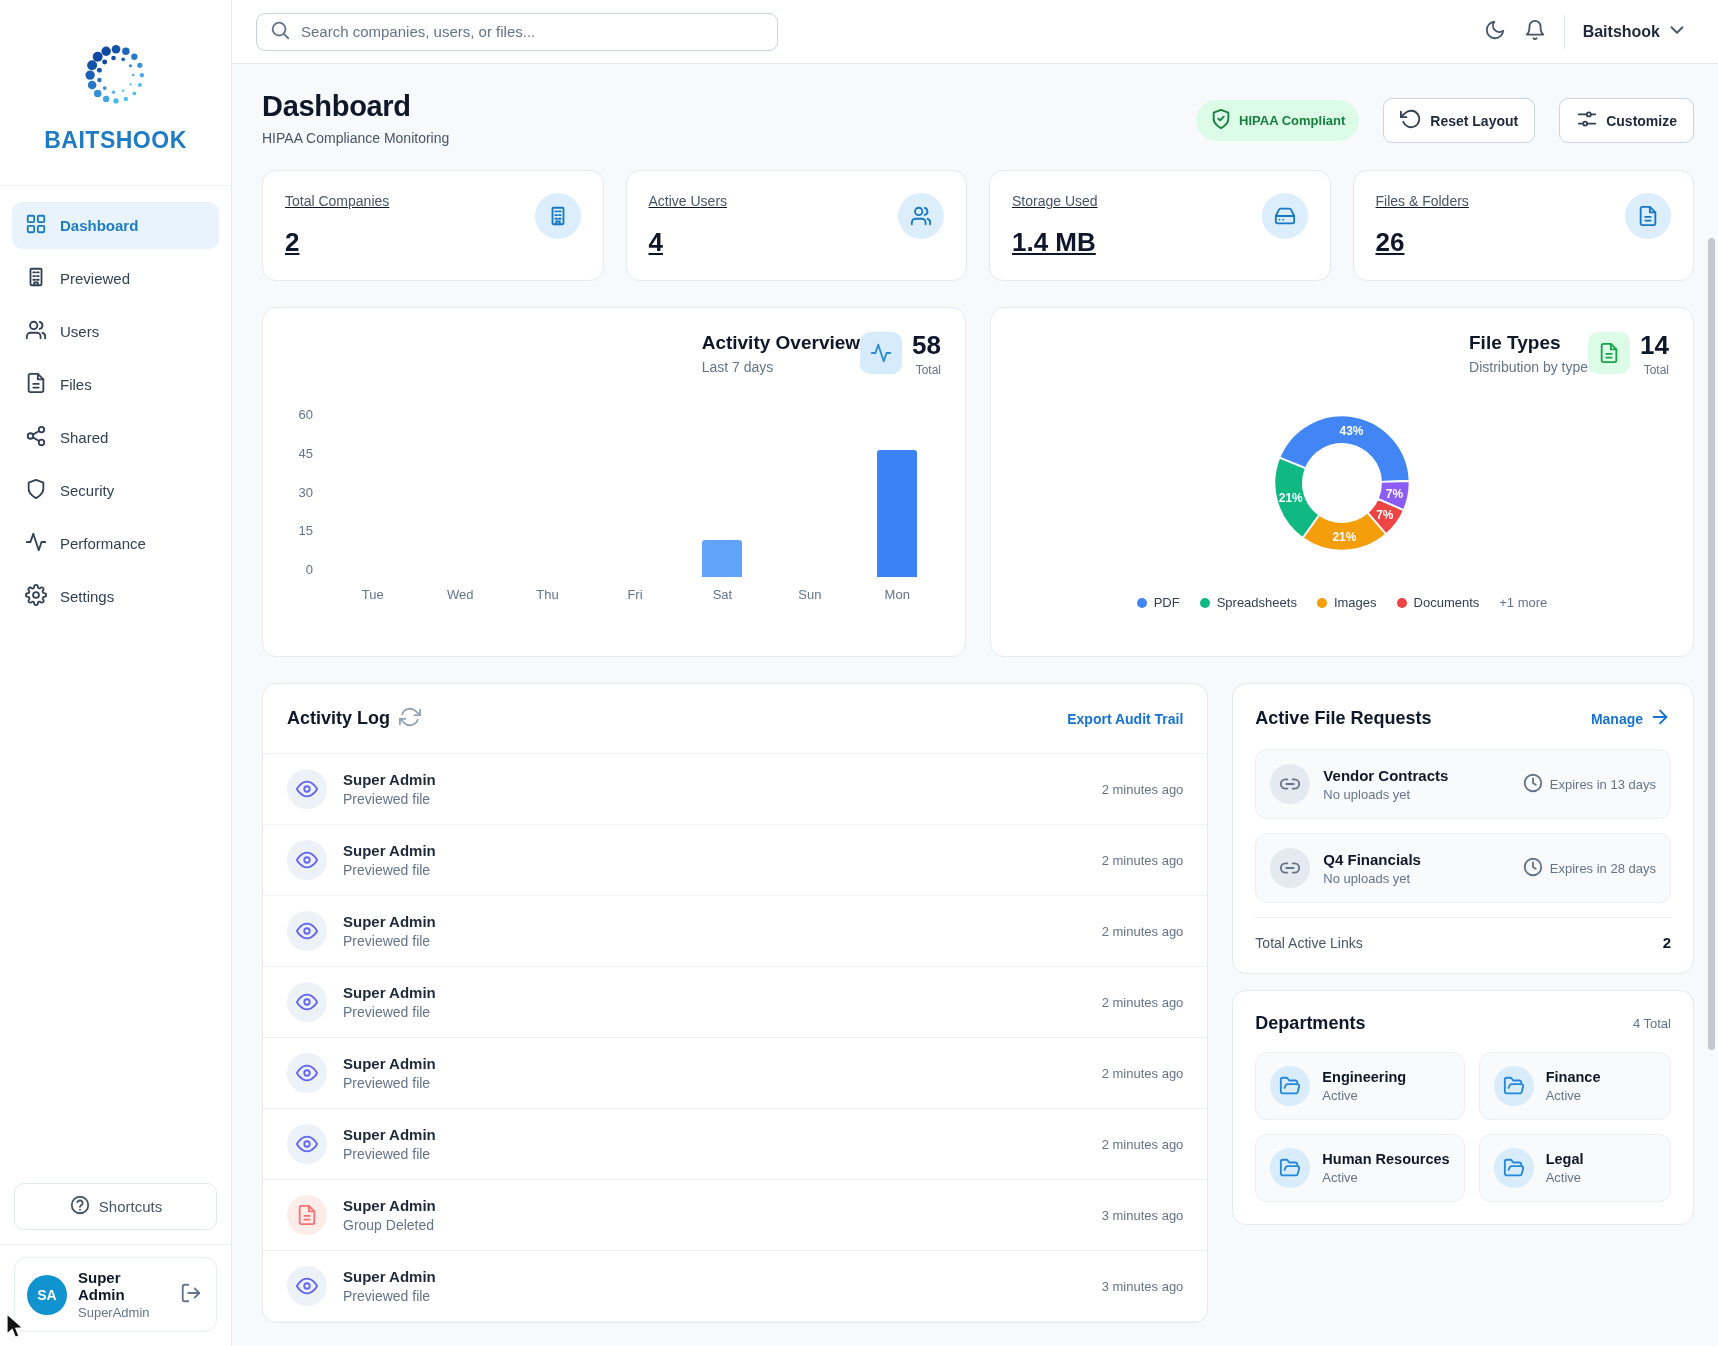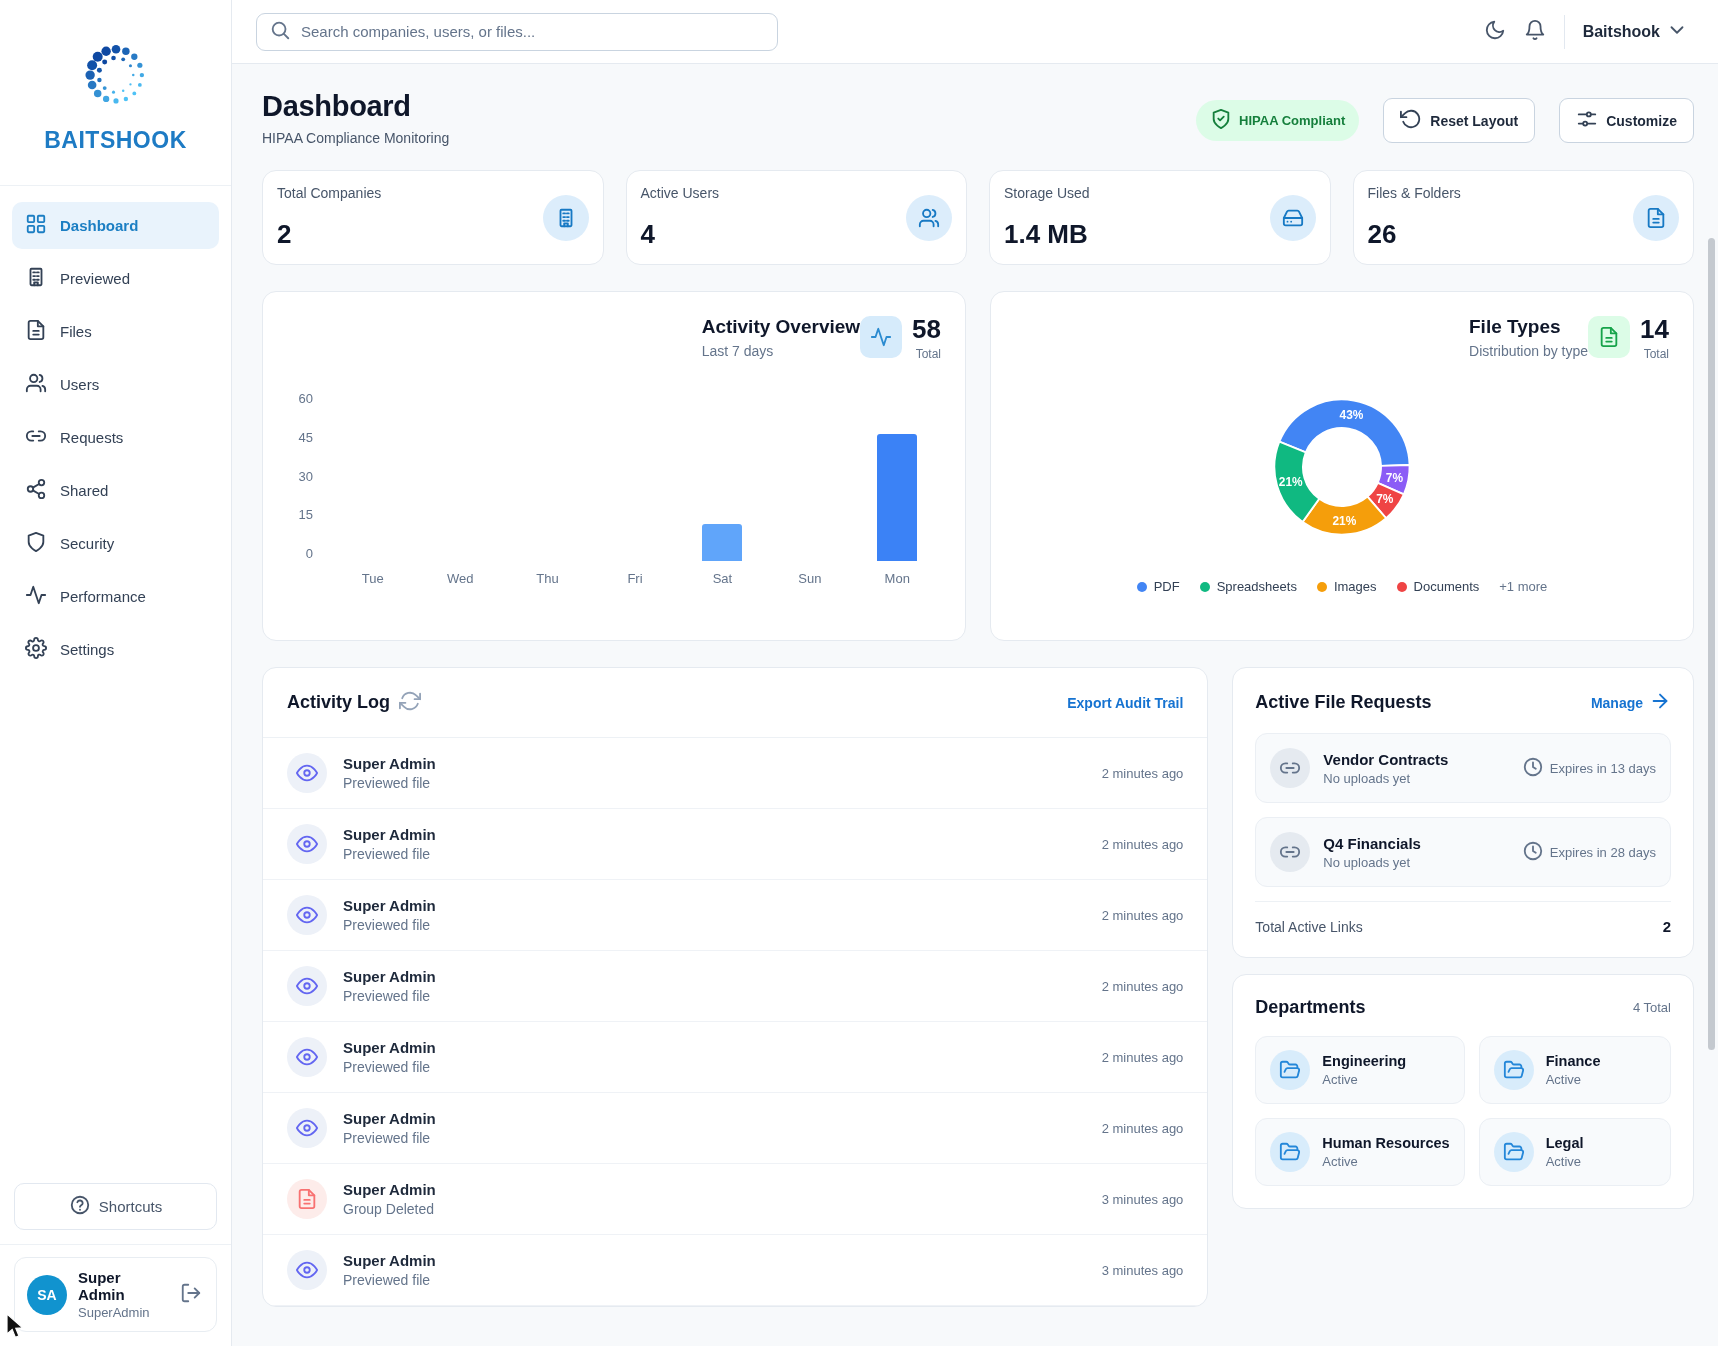--- a/index.html
+++ b/index.html
@@ -98,21 +98,21 @@
   .btn {
     display:flex; align-items:center; gap:8px; background:#fff; border:1px solid #C9D4E0;
     border-radius:9px; padding:9px 16px; font-size:14px; font-weight:600; color:#1E293B;
     font-family:inherit; cursor:pointer;
   }
   .btn svg { width:16px; height:16px; color:#334155; }
 
   
   .stats-grid { display:grid; grid-template-columns:repeat(4,1fr); gap:22px; margin-bottom:26px; }
   .card { background:#fff; border:1px solid #E5EAF0; border-radius:14px; }
-  .stat-card { padding:14px; display:flex; justify-content:space-between; align-items:center; }
+  .stat-card { padding:22px; display:flex; justify-content:space-between; align-items:flex-start;text-decoration:underline; }
   .stat-label { font-size:14px; color:#475569; }
   .stat-value { font-size:26px; font-weight:700; color:#0F172A; margin-top:18px; }
   .stat-icon { width:46px; height:46px; border-radius:50%; background:#DCEDFB; display:grid; place-items:center; color:#1779C4; }
   .stat-icon svg { width:22px; height:22px; }
 
   
   .charts-grid { display:grid; grid-template-columns:1fr 1fr; gap:24px; margin-bottom:26px; }
   .chart-card { padding:24px; height:350px; overflow:hidden; }
   .card-head { display:flex; justify-content:flex-end; align-items:flex-start; }
   .card-title { font-size:19px; font-weight:700; color:#0F172A; }
@@ -248,45 +248,37 @@
           <span class="nav-ic"><svg viewBox="0 0 24 24" fill="none" stroke="currentColor" stroke-width="2" stroke-linecap="round" stroke-linejoin="round" style="width:100%;height:100%;max-width:22px;max-height:22px">
               <rect x="6" y="3" width="12" height="18" rx="1"></rect>
               <path d="M9 7h2M13 7h2M9 11h2M13 11h2M9 15h2M13 15h2"></path>
               <path d="M10 21v-3h4v3"></path>
             </svg></span>
           <span>Previewed</span>
         </button>
 
         <button class="nav-item">
           <span class="nav-ic"><svg viewBox="0 0 24 24" fill="none" stroke="currentColor" stroke-width="2" stroke-linecap="round" stroke-linejoin="round" style="width:100%;height:100%;max-width:22px;max-height:22px">
-              <path d="M14 2H6a2 2 0 0 0-2 2v16a2 2 0 0 0 2 2h12a2 2 0 0 0 2-2V8z"></path>
-              <path d="M14 2v6h6"></path>
-              <path d="M9 13h6M9 17h6"></path>
-            </svg></span>
-          <span>Files</span>
-        </button>
-
-        <button class="nav-item">
-          <span class="nav-ic"><svg viewBox="0 0 24 24" fill="none" stroke="currentColor" stroke-width="2" stroke-linecap="round" stroke-linejoin="round" style="width:100%;height:100%;max-width:22px;max-height:22px">
               <path d="M17 21v-2a4 4 0 0 0-4-4H6a4 4 0 0 0-4 4v2"></path>
               <circle cx="9.5" cy="7" r="4"></circle>
               <path d="M22 21v-2a4 4 0 0 0-3-3.87"></path>
               <path d="M16 3.13a4 4 0 0 1 0 7.75"></path>
             </svg></span>
           <span>Users</span>
         </button>
 
         <button class="nav-item">
           <span class="nav-ic"><svg viewBox="0 0 24 24" fill="none" stroke="currentColor" stroke-width="2" stroke-linecap="round" stroke-linejoin="round" style="width:100%;height:100%;max-width:22px;max-height:22px">
-              <path d="M9 17H7A5 5 0 0 1 7 7h2"></path>
-              <path d="M15 7h2a5 5 0 1 1 0 10h-2"></path>
-              <path d="M8 12h8"></path>
-            </svg></span>
-          <span>Requests</span>
-        </button>
+              <path d="M14 2H6a2 2 0 0 0-2 2v16a2 2 0 0 0 2 2h12a2 2 0 0 0 2-2V8z"></path>
+              <path d="M14 2v6h6"></path>
+              <path d="M9 13h6M9 17h6"></path>
+            </svg></span>
+          <span>Files</span>
+        </button>
+
 
         <button class="nav-item">
           <span class="nav-ic"><svg viewBox="0 0 24 24" fill="none" stroke="currentColor" stroke-width="2" stroke-linecap="round" stroke-linejoin="round" style="width:100%;height:100%;max-width:22px;max-height:22px">
               <circle cx="18" cy="5" r="3"></circle>
               <circle cx="6" cy="12" r="3"></circle>
               <circle cx="18" cy="19" r="3"></circle>
               <path d="M8.6 13.5l6.8 4M15.4 6.5l-6.8 4"></path>
             </svg></span>
           <span>Shared</span>
         </button>

